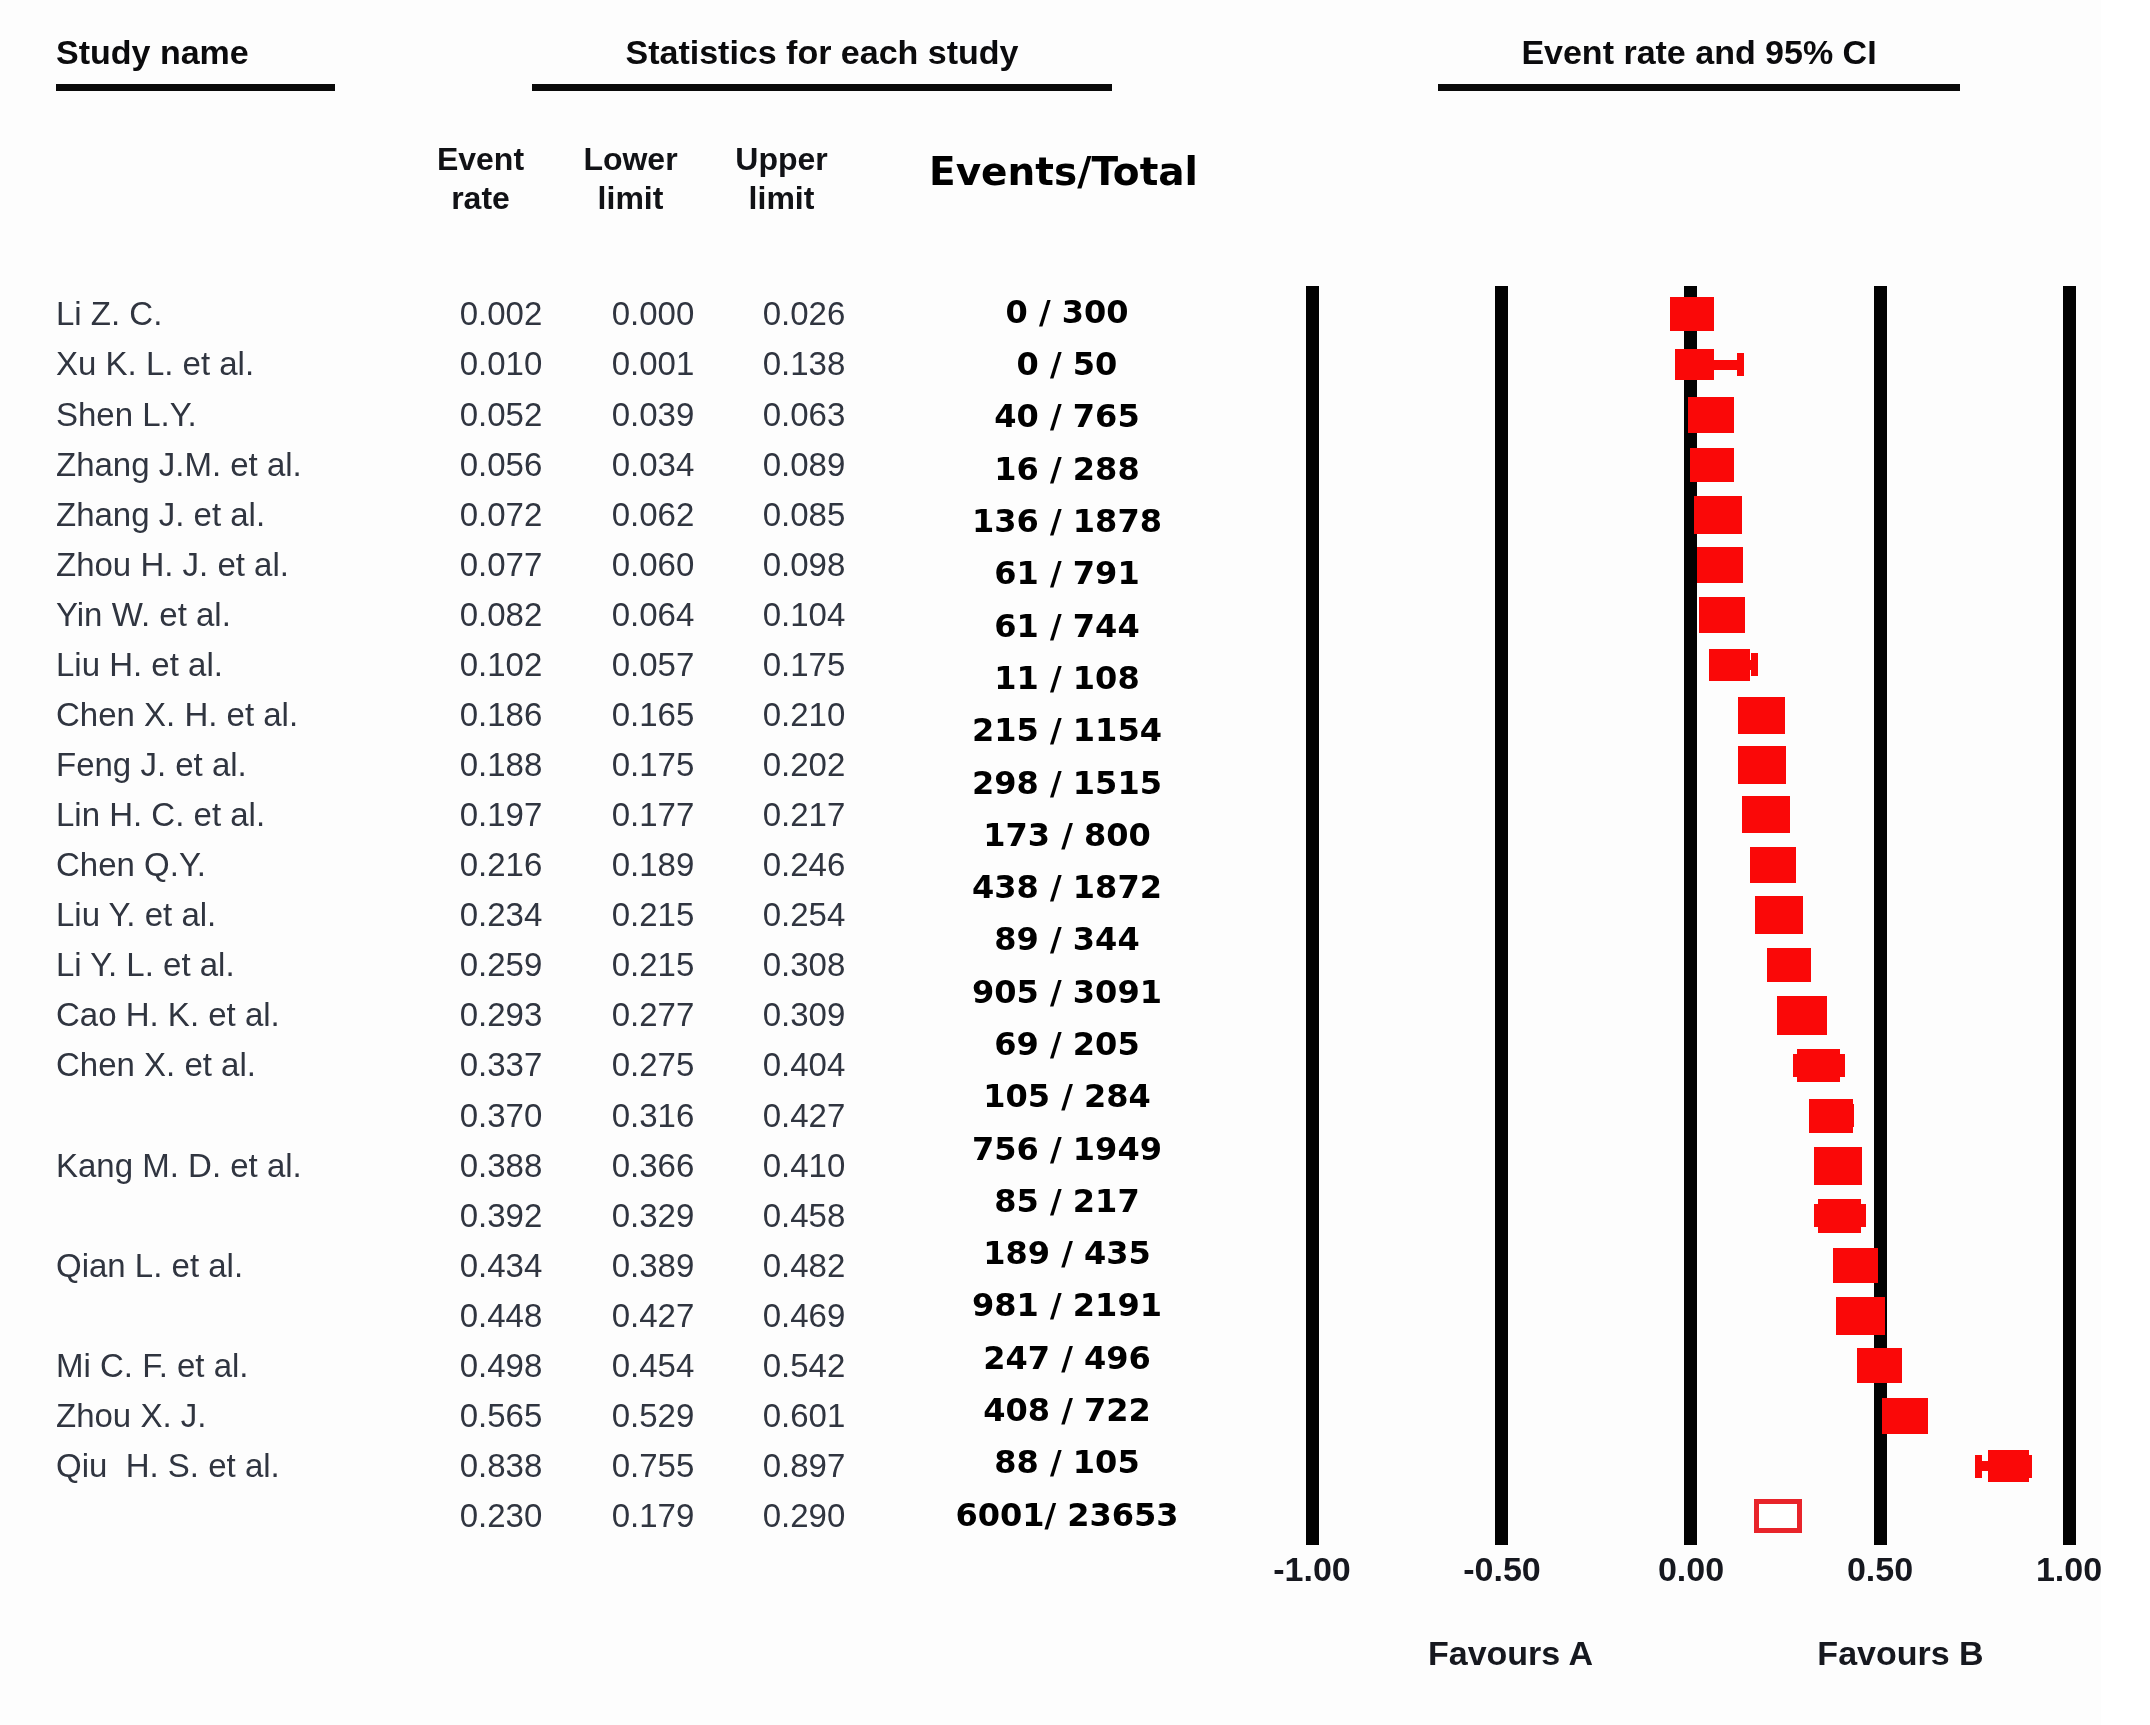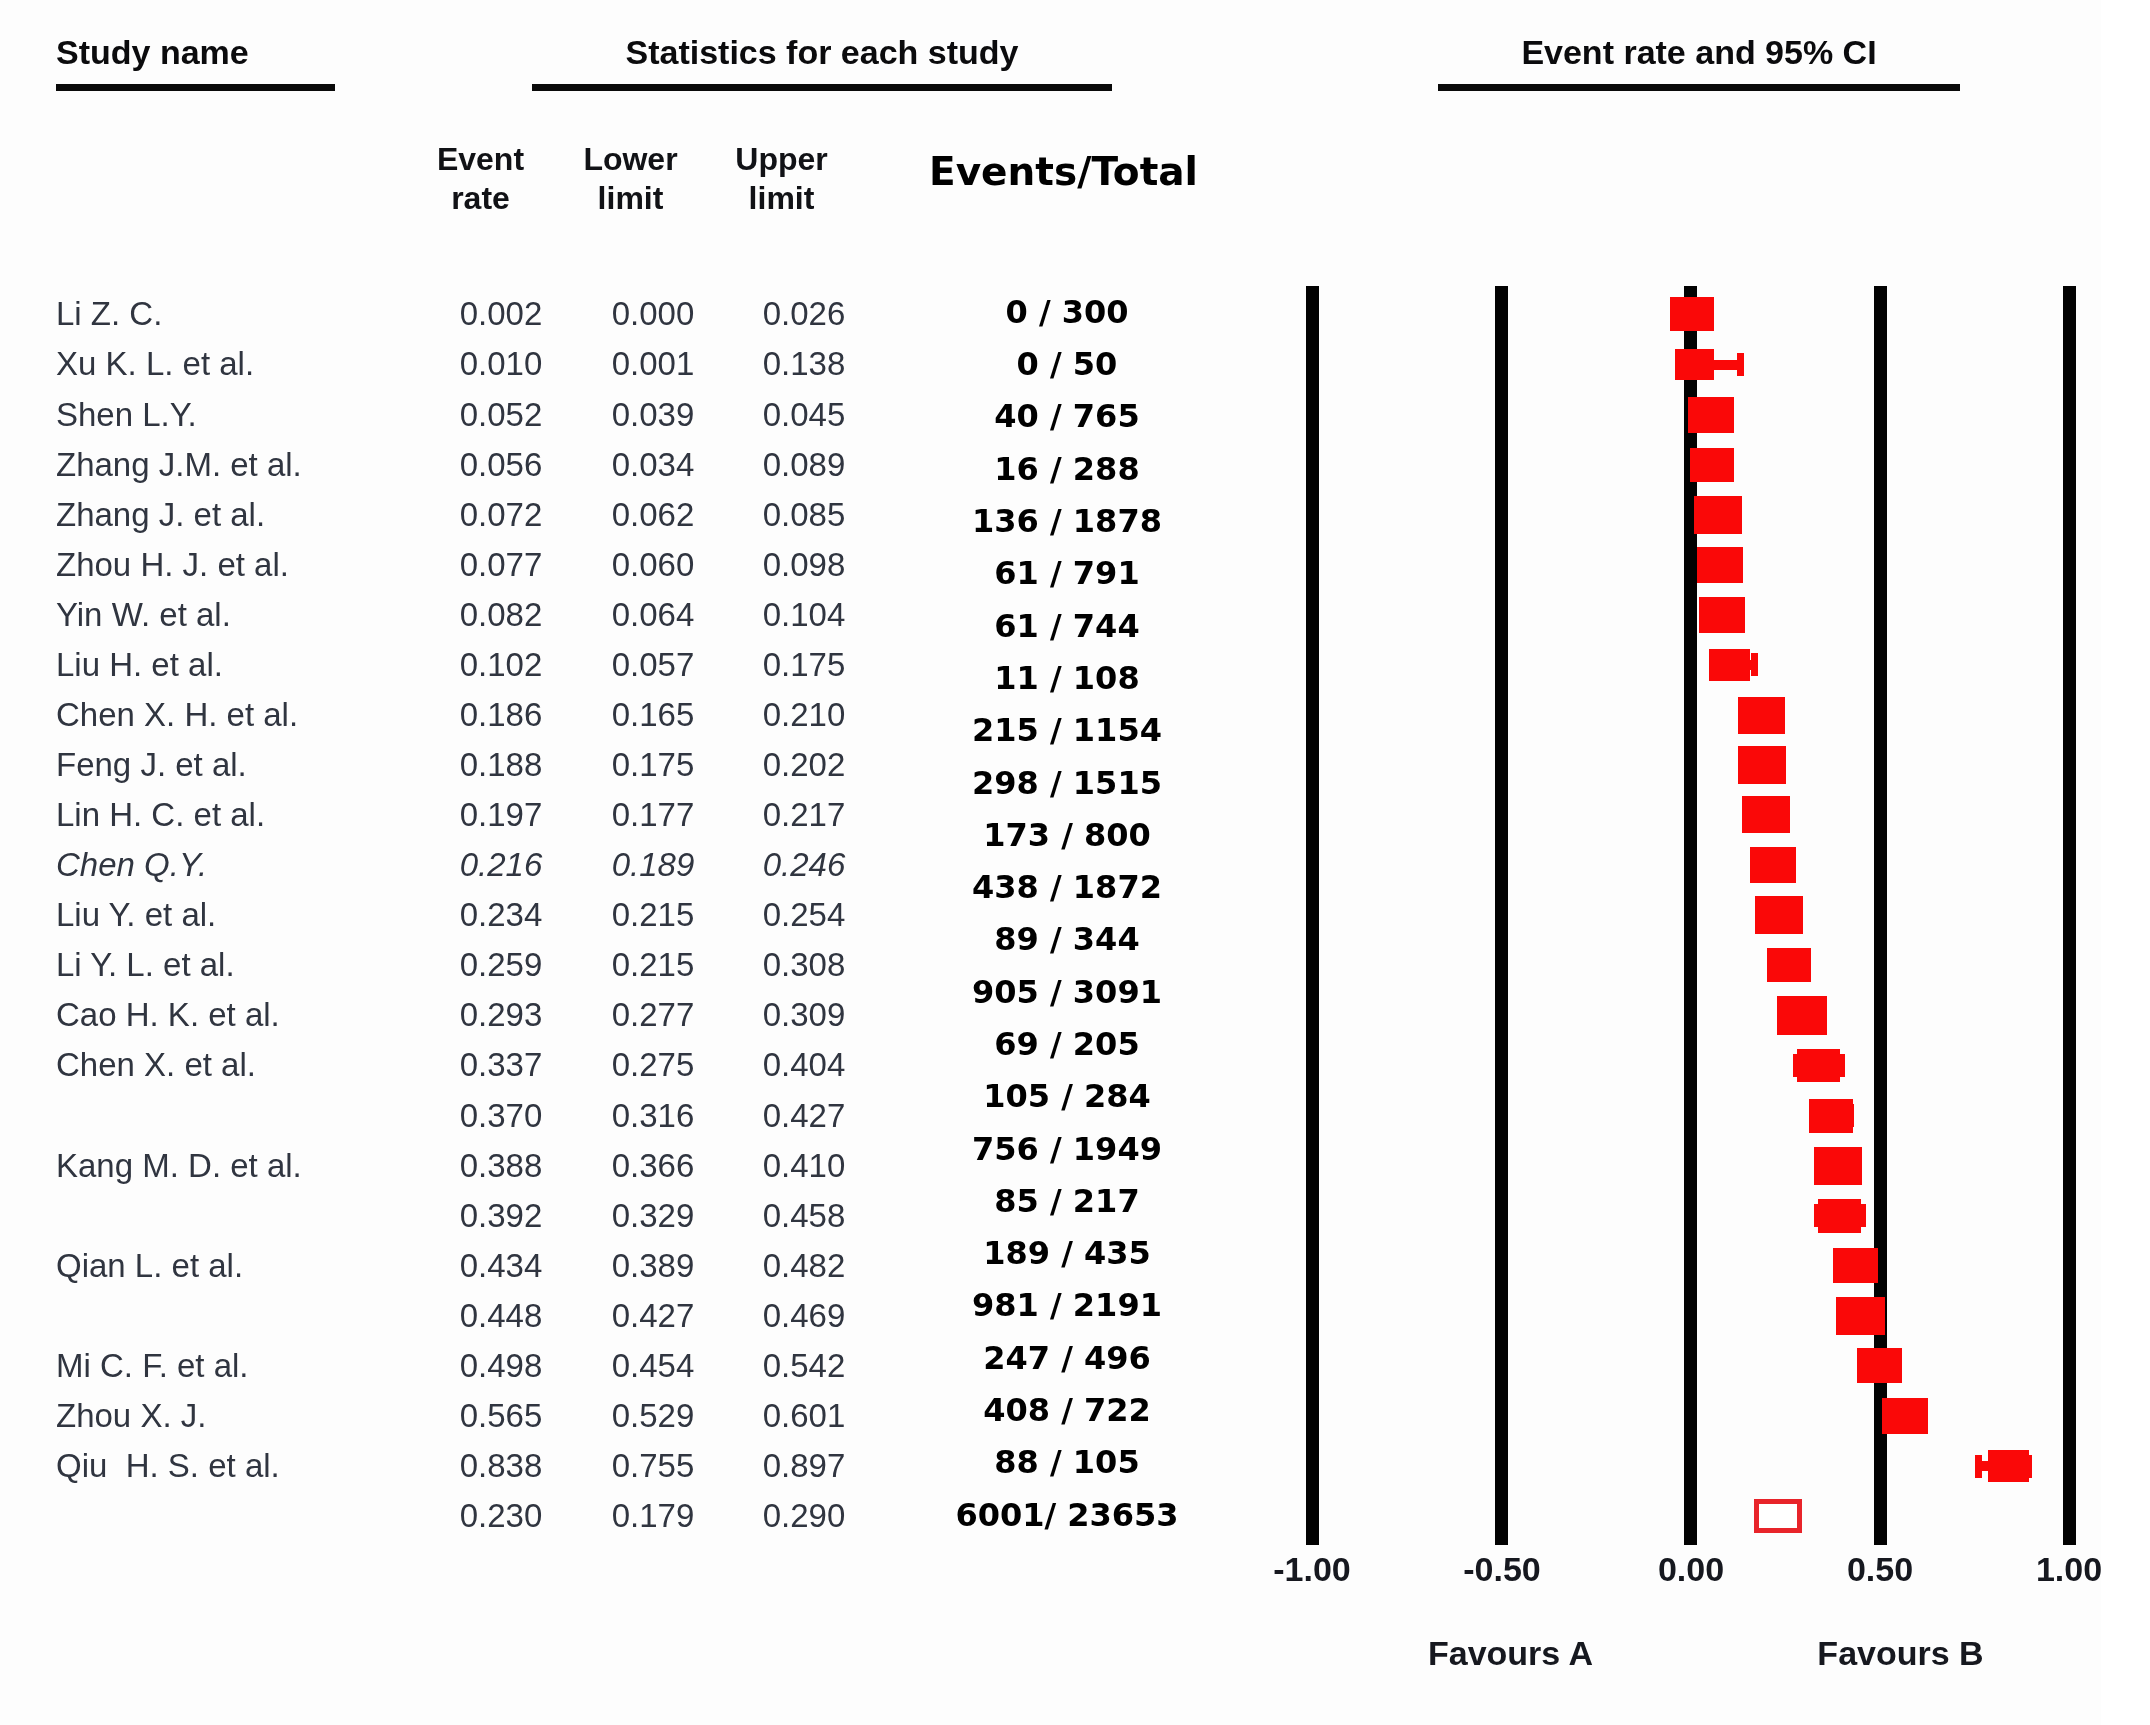--- a/index.html
+++ b/index.html
@@ -64,21 +64,21 @@
       <div class="study-row" style="top: 339px;">
         <div class="cell name">Xu K. L. et al.</div>
         <div class="cell rate">0.010</div>
         <div class="cell lower">0.001</div>
         <div class="cell upper">0.138</div>
       </div>
       <div class="study-row" style="top: 390px;">
         <div class="cell name">Shen L.Y.</div>
         <div class="cell rate">0.052</div>
         <div class="cell lower">0.039</div>
-        <div class="cell upper">0.045</div>
+        <div class="cell upper">0.063</div>
       </div>
       <div class="study-row" style="top: 440px;">
         <div class="cell name">Zhang J.M. et al.</div>
         <div class="cell rate">0.056</div>
         <div class="cell lower">0.034</div>
         <div class="cell upper">0.089</div>
       </div>
       <div class="study-row" style="top: 490px;">
         <div class="cell name">Zhang J. et al.</div>
         <div class="cell rate">0.072</div>
@@ -114,21 +114,21 @@
         <div class="cell rate">0.188</div>
         <div class="cell lower">0.175</div>
         <div class="cell upper">0.202</div>
       </div>
       <div class="study-row" style="top: 790px;">
         <div class="cell name">Lin H. C. et al.</div>
         <div class="cell rate">0.197</div>
         <div class="cell lower">0.177</div>
         <div class="cell upper">0.217</div>
       </div>
-      <div class="study-row" style="top: 840px; font-style: italic;">
+      <div class="study-row" style="top: 840px;">
         <div class="cell name">Chen Q.Y.</div>
         <div class="cell rate">0.216</div>
         <div class="cell lower">0.189</div>
         <div class="cell upper">0.246</div>
       </div>
       <div class="study-row" style="top: 890px;">
         <div class="cell name">Liu Y. et al.</div>
         <div class="cell rate">0.234</div>
         <div class="cell lower">0.215</div>
         <div class="cell upper">0.254</div>

